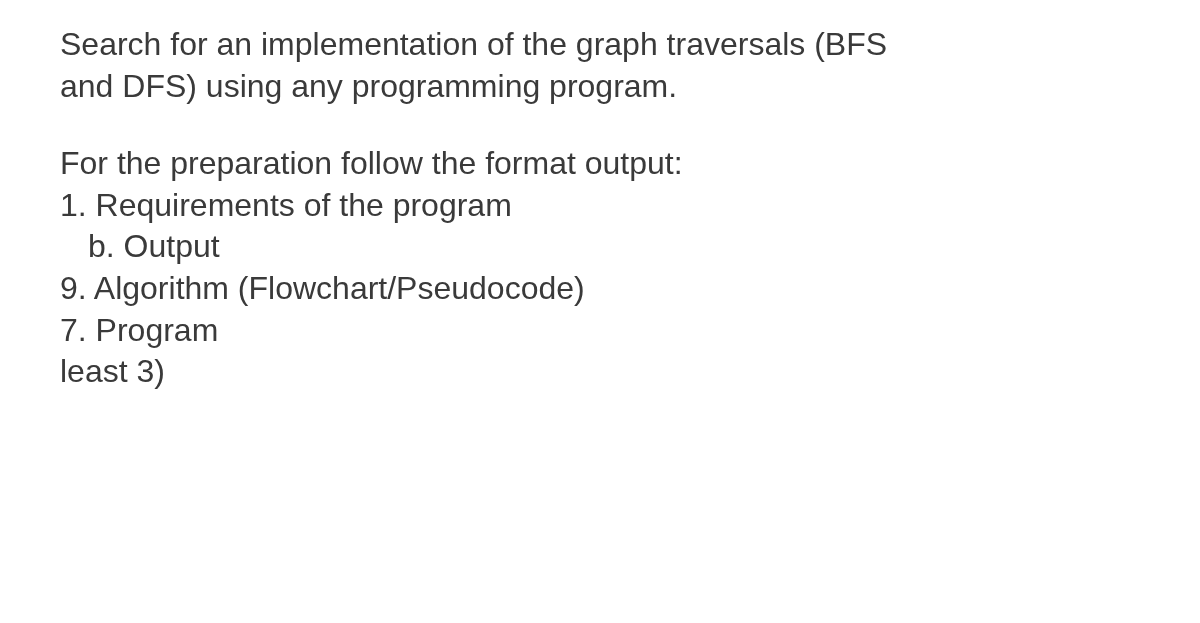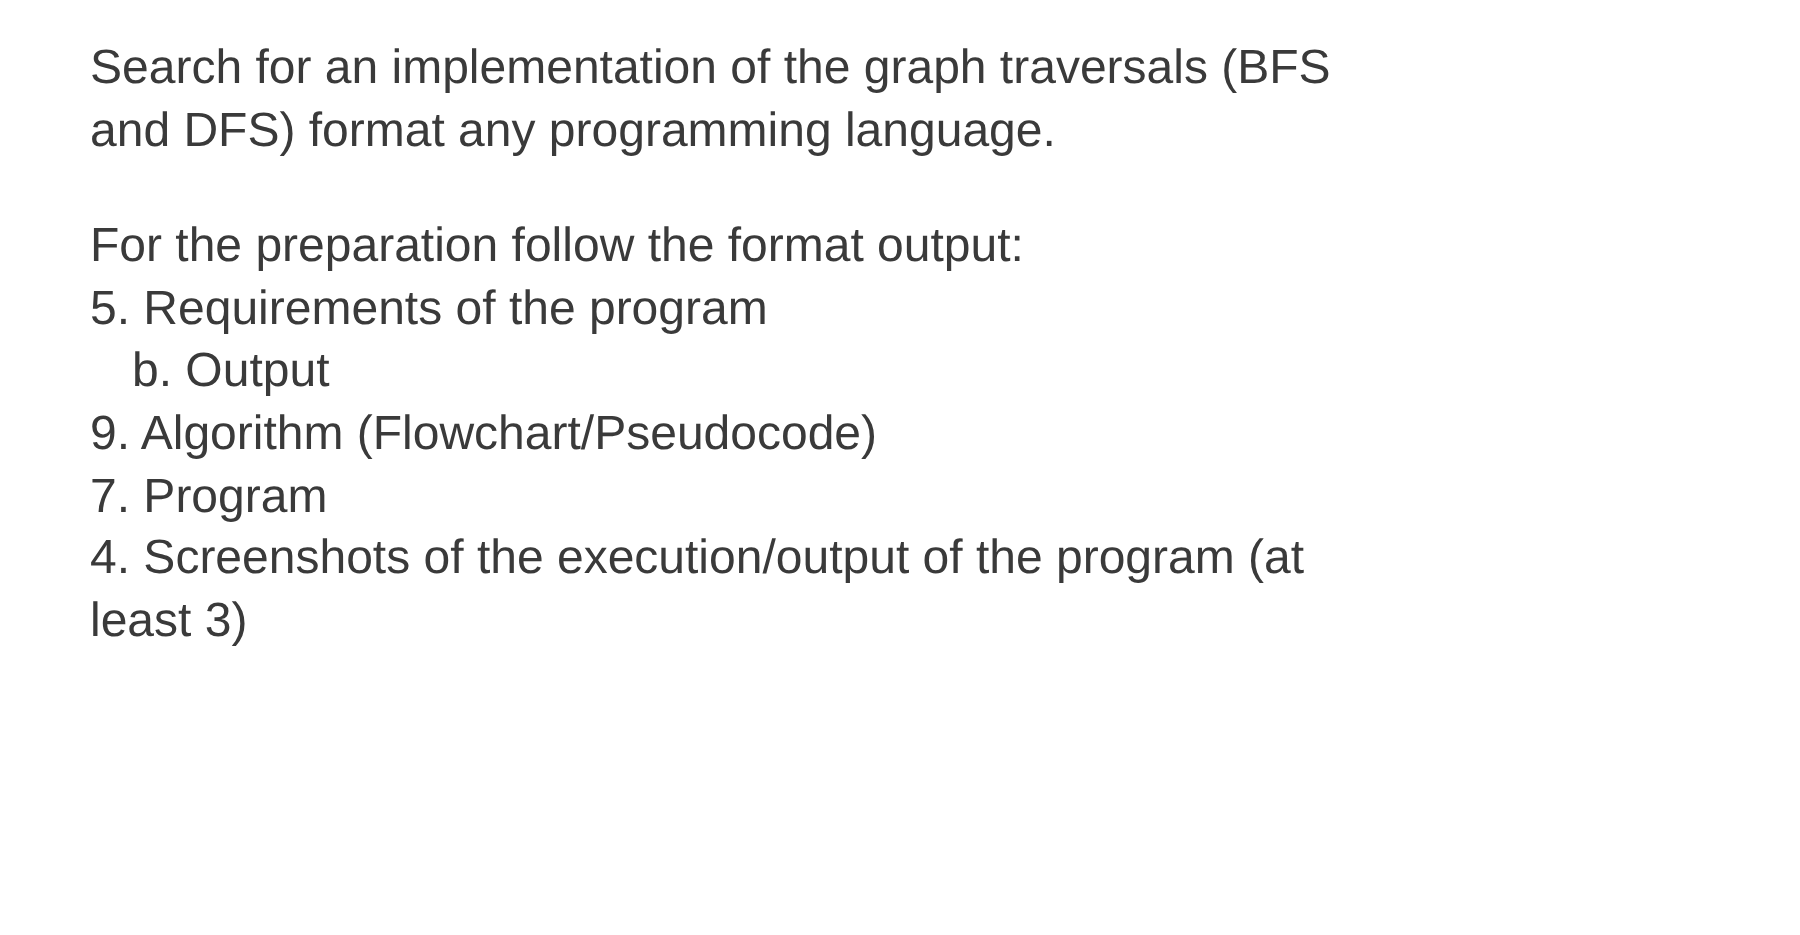--- a/index.html
+++ b/index.html
@@ -29,24 +29,23 @@
     .sub-list-item {
       display: block;
       padding-left: 28px;
     }
   </style>
 </head>
 <body>
 
 <div class="paragraph">
   <span class="line">Search for an implementation of the graph traversals (BFS</span>
-  <span class="line">and DFS) format any programming language.</span>
+  <span class="line">and DFS) using any programming program.</span>
 </div>
 
 <div>
   <span class="line">For the preparation follow the format output:</span>
-  <span class="list-item">5.  Requirements of the program</span>
+  <span class="list-item">1.  Requirements of the program</span>
   <span class="sub-list-item">b. Output</span>
   <span class="list-item">9.  Algorithm (Flowchart/Pseudocode)</span>
   <span class="list-item">7.  Program</span>
-  <span class="list-item">4.  Screenshots of the execution/output of the program (at</span>
   <span class="list-item">least 3)</span>
 </div>
 
 </body></html>

